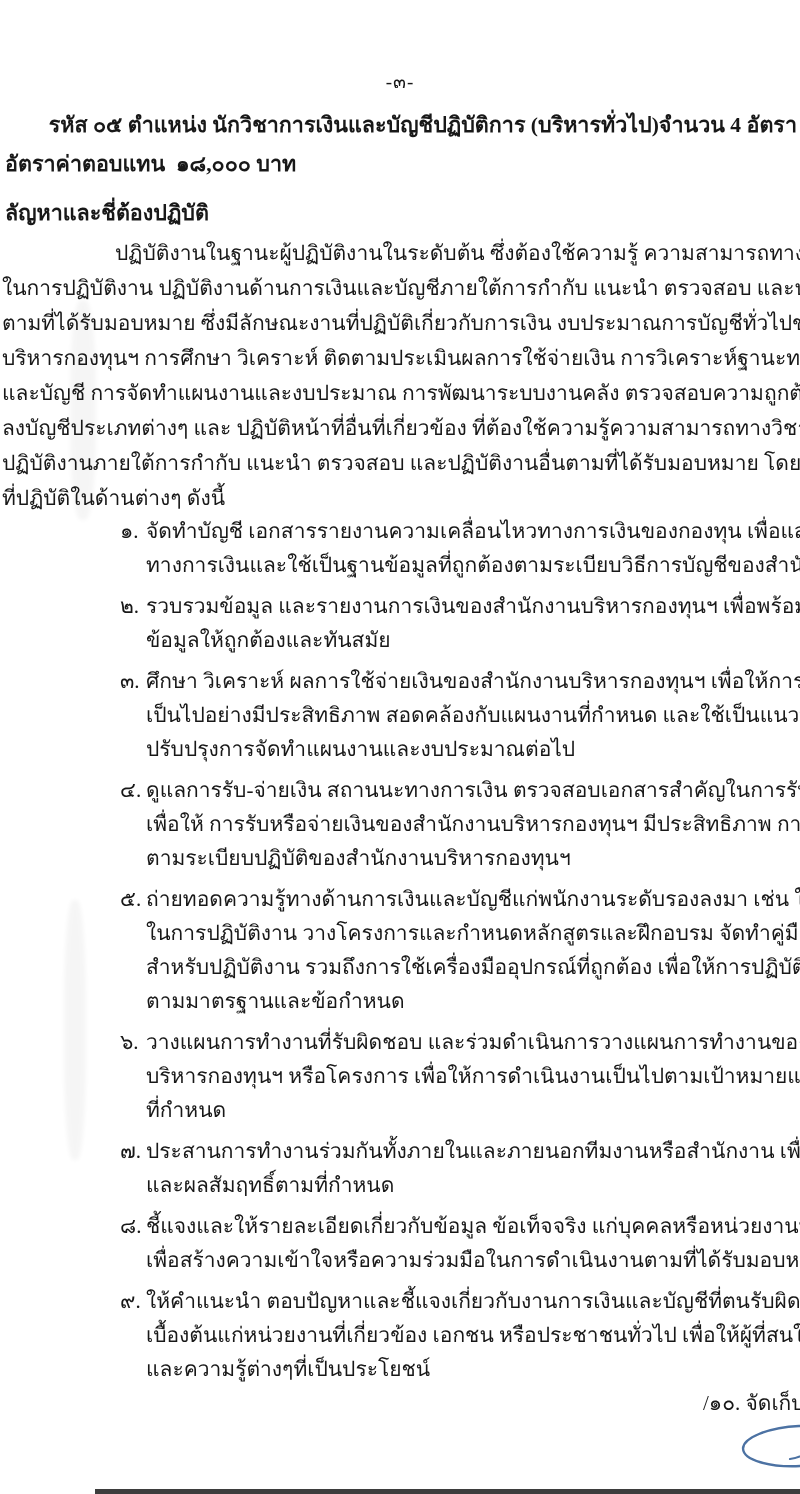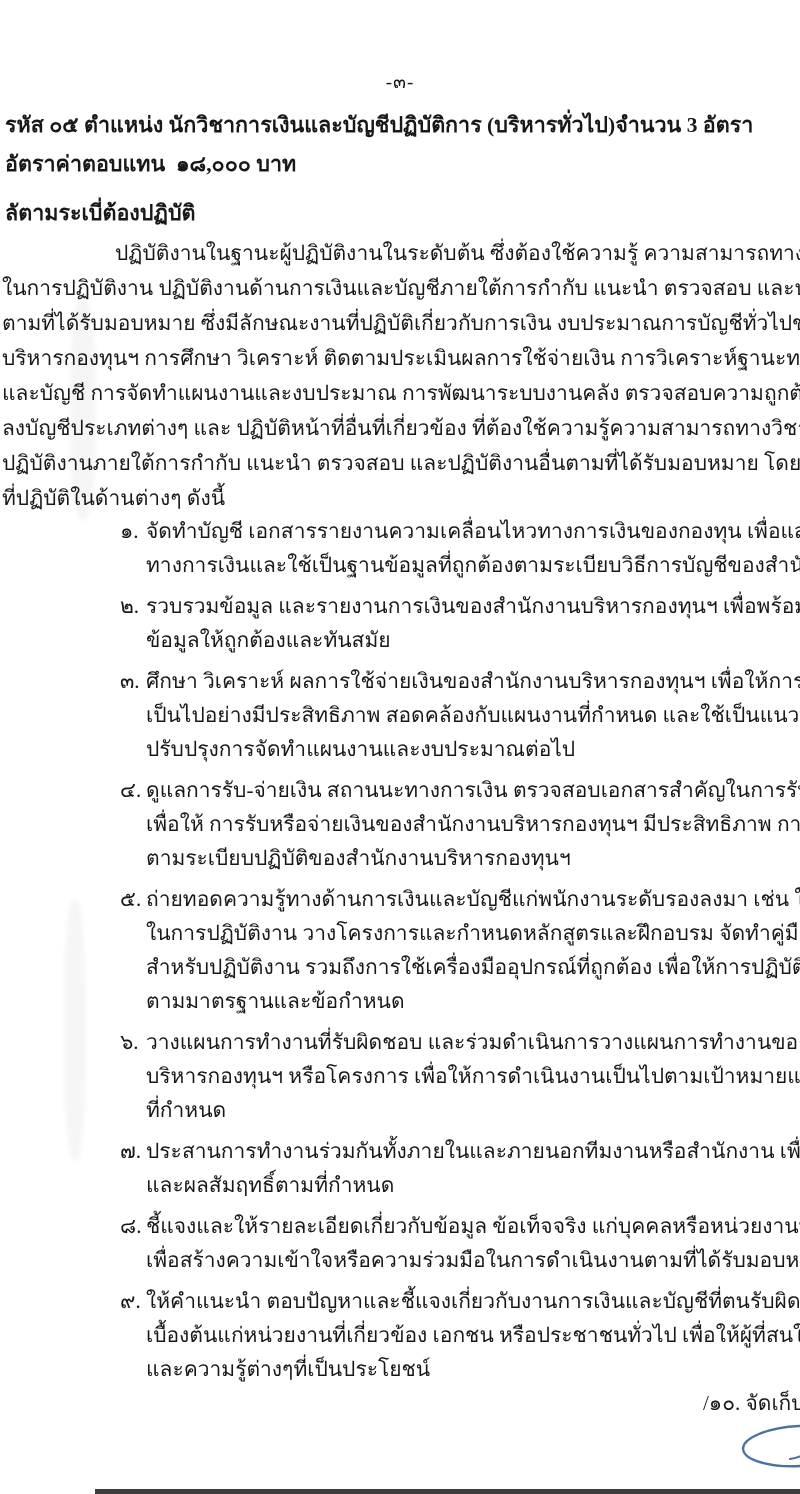--- a/index.html
+++ b/index.html
@@ -4,21 +4,21 @@
 <style>
   html,body{margin:0;padding:0;background:#ffffff;}
   .page{
     position:relative;width:800px;height:1494px;background:#ffffff;overflow:hidden;
     font-family:"Liberation Serif","DejaVu Serif",serif;
     color:#181818;
   }
   .b{font-weight:700;}
   .pageno{position:absolute;top:66px;left:0;width:800px;text-align:center;font-size:19px;letter-spacing:1px;}
   .hline{position:absolute;left:5px;right:0;font-size:21.5px;white-space:pre;}
-  .h1{top:107px;display:flex;justify-content:flex-start;padding-right:3px;}
+  .h1{top:107px;display:flex;justify-content:flex-end;padding-right:3px;}
   .h2{top:146px;}
   .h3{top:195px;}
   .para{position:absolute;top:236px;left:2px;right:-120px;}
   .pline{white-space:nowrap;font-size:21px;line-height:35px;height:35px;}
   .pline.indent{text-indent:113px;}
   .duties{position:absolute;top:514px;left:120px;right:-140px;}
   .duty{display:flex;align-items:flex-start;margin-bottom:7px;}
   .dno{flex:0 0 26px;font-size:21px;line-height:34px;}
   .dlines{flex:1 1 auto;min-width:0;}
   .dline{white-space:nowrap;font-size:21px;line-height:34px;height:34px;}
@@ -29,24 +29,24 @@
 </style>
 </head>
 <body>
 
 <div class="page">
 
   <div class="pageno">-๓-</div>
 
   <div class="hline h1">
     <span class="b">รหัส ๐๕ ตำแหน่ง นักวิชาการเงินและบัญชีปฏิบัติการ (บริหารทั่วไป)</span>
-    <span class="b">จำนวน 3 อัตรา</span>
+    <span class="b">จำนวน 4 อัตรา</span>
   </div>
   <div class="hline h2 b">อัตราค่าตอบแทน  ๑๘,๐๐๐ บาท</div>
-  <div class="hline h3 b">ลัตามระเบี่ต้องปฏิบัติ</div>
+  <div class="hline h3 b">ลัญหาและชี่ต้องปฏิบัติ</div>
 
   <div class="para">
     <div class="pline indent">ปฏิบัติงานในฐานะผู้ปฏิบัติงานในระดับต้น ซึ่งต้องใช้ความรู้ ความสามารถทางวิชาการ</div>
     <div class="pline">ในการปฏิบัติงาน ปฏิบัติงานด้านการเงินและบัญชีภายใต้การกำกับ แนะนำ ตรวจสอบ และปฏิบัติงานอื่น</div>
     <div class="pline">ตามที่ได้รับมอบหมาย ซึ่งมีลักษณะงานที่ปฏิบัติเกี่ยวกับการเงิน งบประมาณการบัญชีทั่วไปของสำนักงาน</div>
     <div class="pline">บริหารกองทุนฯ การศึกษา วิเคราะห์ ติดตามประเมินผลการใช้จ่ายเงิน การวิเคราะห์ฐานะทางการเงิน</div>
     <div class="pline">และบัญชี การจัดทำแผนงานและงบประมาณ การพัฒนาระบบงานคลัง ตรวจสอบความถูกต้องของการ</div>
     <div class="pline">ลงบัญชีประเภทต่างๆ และ ปฏิบัติหน้าที่อื่นที่เกี่ยวข้อง ที่ต้องใช้ความรู้ความสามารถทางวิชาการในการทำงาน</div>
     <div class="pline">ปฏิบัติงานภายใต้การกำกับ แนะนำ ตรวจสอบ และปฏิบัติงานอื่นตามที่ได้รับมอบหมาย โดยมีลักษณะงาน</div>
     <div class="pline">ที่ปฏิบัติในด้านต่างๆ ดังนี้</div>

